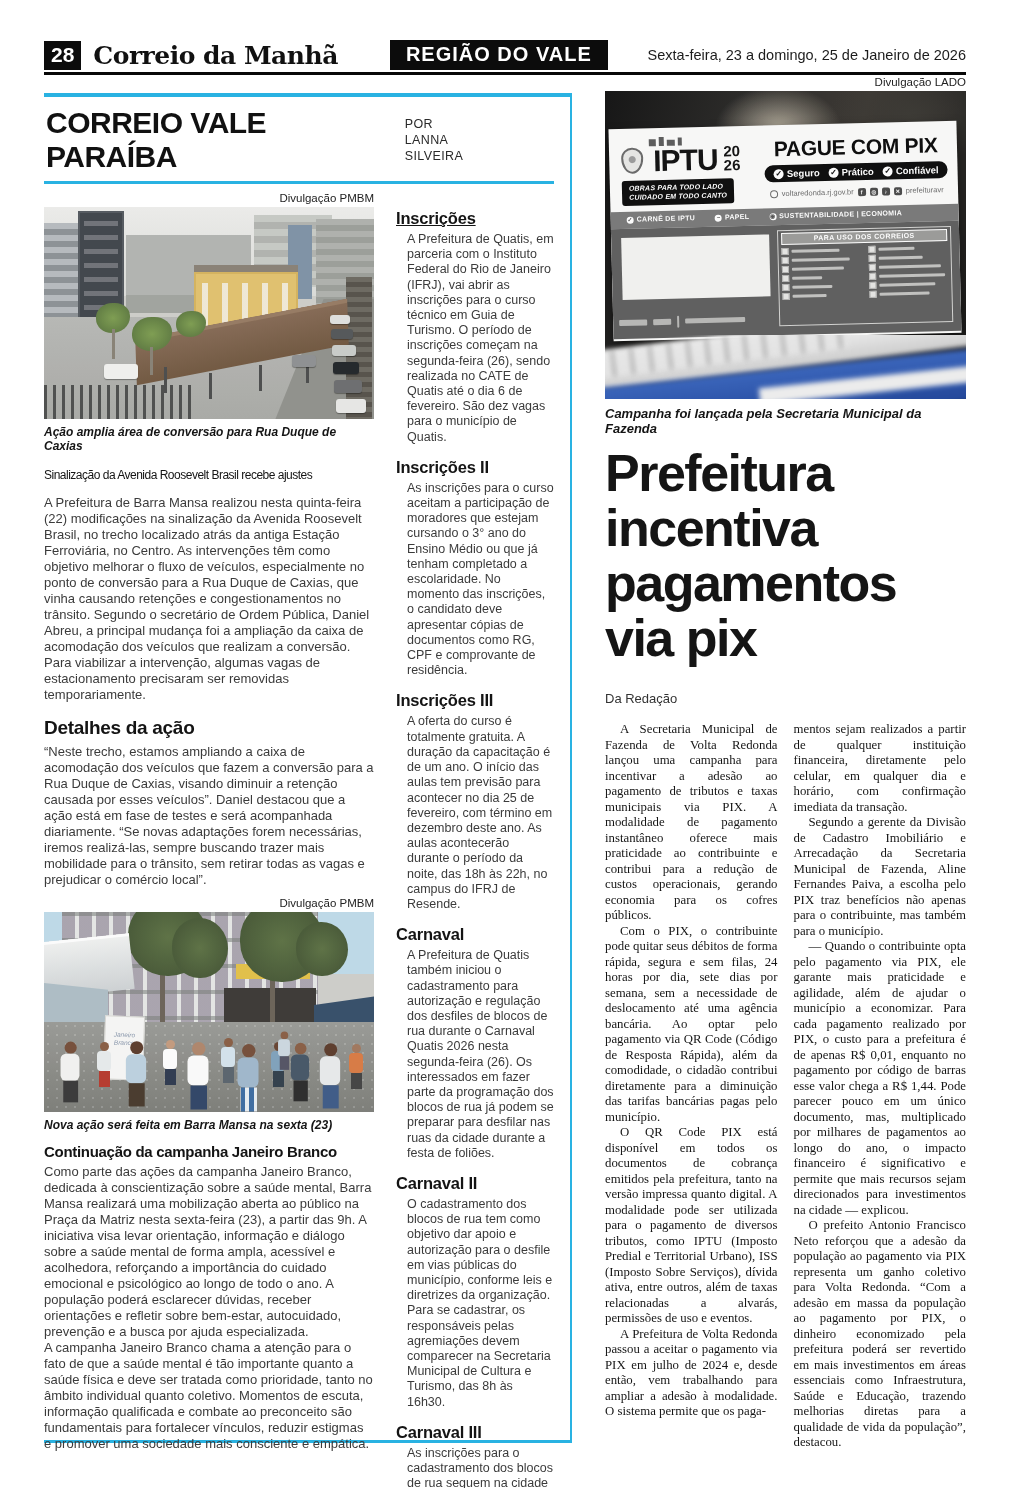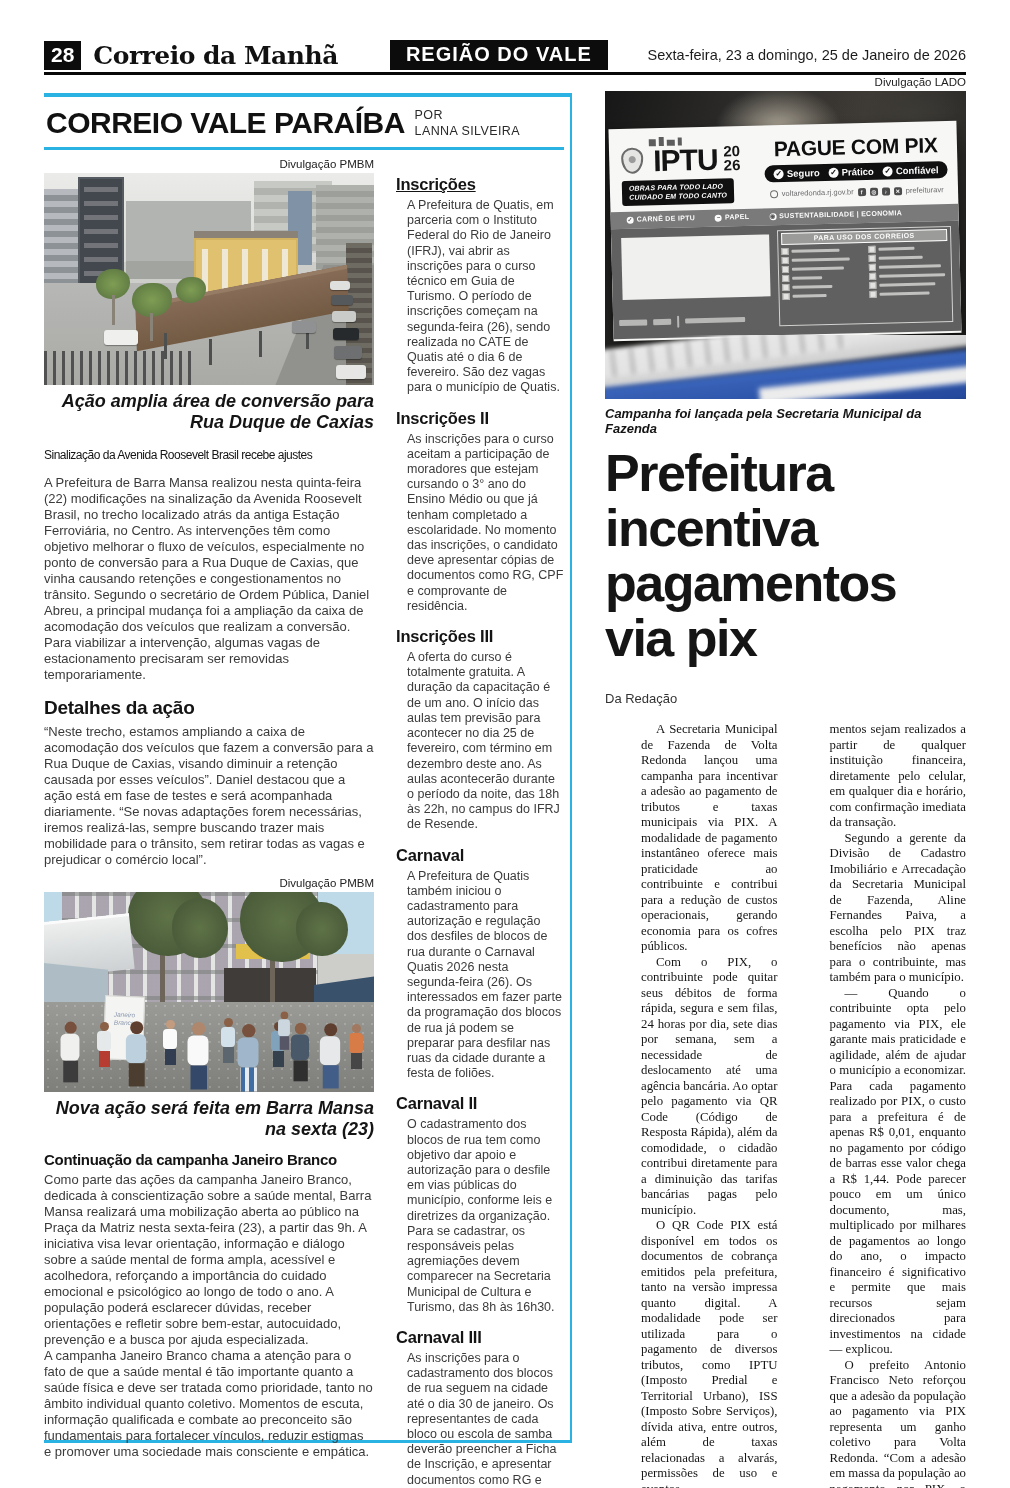--- a/index.html
+++ b/index.html
@@ -15,33 +15,33 @@
   .page-num { background:#0c0c0c; color:#fff; font-weight:bold; font-size:21px; padding:2px 7px 3px; }
   .masthead { font-family:"DejaVu Serif", serif; font-weight:bold; font-size:25px; letter-spacing:-0.5px; margin-left:12px; color:#111; }
   .region-box { background:#0c0c0c; color:#fff; font-weight:bold; font-size:20px; letter-spacing:1px; padding:3px 16px 4px; margin-left:52px; }
   .page-date { margin-left:auto; font-size:14.5px; color:#1c1c1c; }
   .header-rule { position:absolute; left:44px; right:44px; top:72px; height:3px; background:#070707; }
 
   
   .left-section {
     position:absolute; left:44px; top:93px; width:528px; height:1350px;
     border-top:4px solid var(--cyan); border-right:2px solid var(--cyan); border-bottom:3px solid var(--cyan);
-    padding-right:6px;
+    padding-right:16px;
   }
   :root { --cyan:#29b2e2; }
   .section-head { display:flex; align-items:center; padding:9px 2px 7px 2px; }
   .section-title { font-size:30px; font-weight:bold; letter-spacing:-0.5px; color:#111; }
   .section-byline { margin-left:auto; margin-right:42px; font-size:12.5px; letter-spacing:.4px; color:#2a2a2a; line-height:1.3; }
   .section-rule { height:3px; background:var(--cyan); }
   .cols { display:flex; gap:22px; padding-top:5px; }
   .colA { width:330px; flex:none; }
   .colB { flex:1; min-width:0; }
 
   .photo-credit { text-align:right; font-size:11.5px; color:#222; margin:3px 0 3px; }
-  .caption { font-size:18px; font-weight:bold; font-style:italic; color:#151515; margin-top:6px;text-align:right; }
+  .caption { font-size:12px; font-weight:bold; font-style:italic; color:#151515; margin-top:6px; }
   .headline1 { font-size:12px; line-height:25px; font-weight:normal; letter-spacing:-0.5px; color:#141414; margin:10px 0 7px; }
   .bodytext { font-size:13px; line-height:16px; color:#3b3b3b; }
   .h-sub1 { font-size:19px; font-weight:bold; color:#141414; margin:14px 0 5px; letter-spacing:-0.3px; }
   .h-sub2 { font-size:15px; font-weight:bold; color:#141414; margin:11px 0 4px; white-space:nowrap; letter-spacing:-0.3px; }
   .h-sub3 { font-size:17px; font-weight:bold; color:#141414; margin:13px 0 5px; letter-spacing:-0.3px; }
 
   .colB h3 { font-size:16.5px; font-weight:bold; color:#141414; margin:13px 0 4px; letter-spacing:-0.2px; }
   .colB h3.first { margin-top:20px;text-decoration:underline; }
   .colB p { font-size:12.5px; line-height:15.2px; color:#3b3b3b;margin-left:11px; }
 
@@ -155,21 +155,21 @@
   .blur-blue { left:-20px; bottom:-18px; width:130%; height:52px; background:linear-gradient(#3565c6,#1c44a0); transform:rotate(-6deg); }
   .blur-white2 { right:-10px; bottom:6px; width:60%; height:16px; background:#efefef; transform:rotate(-6deg); }
 
   .right-caption { font-size:13px; font-weight:bold; font-style:italic; color:#151515; margin-top:7px; }
   .right-headline { font-size:52px; line-height:55px; font-weight:bold; letter-spacing:-1.5px; color:#151515; margin-top:10px; }
   .right-subhead { font-size:26px; line-height:31px; color:#2b2b2b; margin-top:14px; letter-spacing:-.3px; }
   .right-byline { font-size:13px; color:#333; margin-top:25px; }
   .serif-cols { display:flex; gap:16px; margin-top:16px; }
   .serif-col { flex:1; min-width:0; font-family:"Liberation Serif", serif; font-size:12.8px; line-height:15.5px;
                color:#151515; text-align:justify; }
-  .serif-col p { text-indent:15px;margin-left:36px; }
+  .serif-col p { text-indent:15px; }
   .serif-col p.noindent { text-indent:0; }
 </style>
 </head>
 <body>
 
 <header class="page-header">
   <span class="page-num">28</span>
   <span class="masthead">Correio da Manhã</span>
   <span class="region-box">REGIÃO DO VALE</span>
   <span class="page-date">Sexta-feira, 23 a domingo, 25 de Janeiro de 2026</span>

